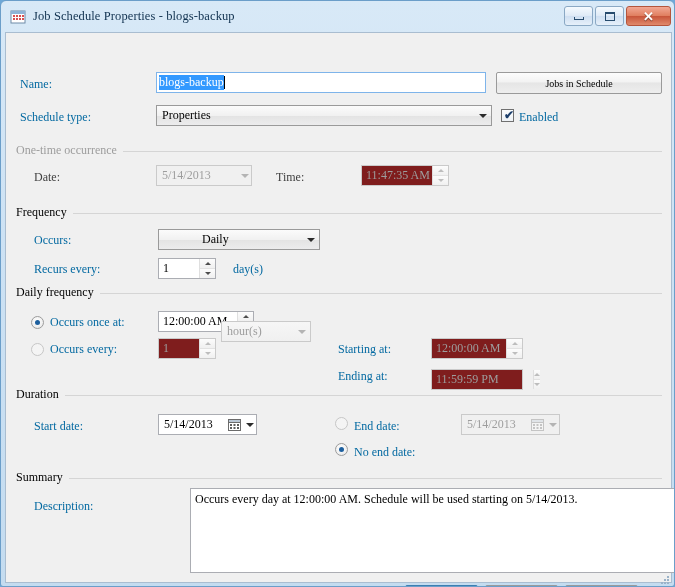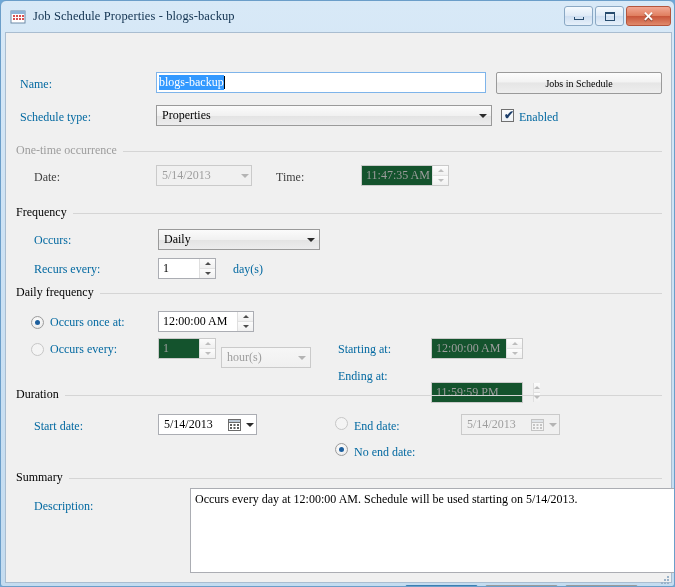--- a/index.html
+++ b/index.html
@@ -123,21 +123,21 @@
   .spin .stext { flex: 1; font-size: 12px; color: #000; display:flex; align-items:center; padding-left: 4px; white-space: nowrap; }
   .spin .sbtns {
     width: 16px; display: flex; flex-direction: column;
     border-left: 1px solid #dfdfdf;
   }
   .spin .sb {
     flex: 1; display: flex; align-items: center; justify-content: center;
     background: linear-gradient(180deg,#fcfcfc 0%,#f0f0f0 100%);
   }
   .spin .sb.bot { border-top: 1px solid #e2e2e2; }
-  .spin.dis { border-color: #cacaca; background: #14532d; }
+  .spin.dis { border-color: #cacaca; background: #7f1d1d; }
   .spin.dis .stext { color: #9d9d9d; }
   .sp-up { width:0;height:0;border-left:3px solid transparent;border-right:3px solid transparent;border-bottom:3px solid #4d4d4d; }
   .sp-dn { width:0;height:0;border-left:3px solid transparent;border-right:3px solid transparent;border-top:3px solid #4d4d4d; }
   .spin.dis .sp-up { border-bottom-color:#bdbdbd; }
   .spin.dis .sp-dn { border-top-color:#bdbdbd; }
 
   
   .datepick {
     position: absolute;
     border: 1px solid #abadb3;
@@ -311,21 +311,21 @@
             <span class="sp-dn"></span>
           </span>
       </span>
     </div>
 
     <div class="group" style="left:10px; top:172px; width:646px;">
       <div class="gline"></div>
       <div class="gtitle">Frequency</div>
     </div>
     <span class="lbl" style="left:28px; top:200px;">Occurs:</span>
-    <div class="combo" style="left:152px; top:196px; width:162px; height:21px;">
+    <div class="combo" style="left:152px; top:196px; width:162px; height:21px;padding-left:38px;">
       <span class="ctext">Daily</span>
       <span class="carrow">
           <span class="tri-down"></span>
         </span>
     </div>
     <span class="lbl" style="left:28px; top:229px;">Recurs every:</span>
     <div class="spin" style="left:152px; top:225px; width:58px; height:21px;">
       <span class="stext">1</span>
       <span class="sbtns">
         <span class="sb">
@@ -365,41 +365,41 @@
       <span class="stext">1</span>
       <span class="sbtns">
         <span class="sb">
             <span class="sp-up"></span>
           </span>
         <span class="sb bot">
             <span class="sp-dn"></span>
           </span>
       </span>
     </div>
-    <div class="combo dis" style="left:215px; top:314px; width:90px; height:21px;gap:26px;">
+    <div class="combo dis" style="left:215px; top:288px; width:90px; height:21px;gap:26px;">
       <span class="ctext">hour(s)</span>
       <span class="carrow">
           <span class="tri-down dis"></span>
         </span>
     </div>
 
     <span class="lbl" style="left:332px; top:309px;">Starting at:</span>
     <div class="spin dis" style="left:425px; top:305px; width:92px; height:21px;">
       <span class="stext">12:00:00 AM</span>
       <span class="sbtns">
         <span class="sb">
             <span class="sp-up"></span>
           </span>
         <span class="sb bot">
             <span class="sp-dn"></span>
           </span>
       </span>
     </div>
     <span class="lbl" style="left:332px; top:336px;">Ending at:</span>
-    <div class="spin dis" style="left:425px; top:349px; width:92px; height:21px;gap:34px;">
+    <div class="spin dis" style="left:425px; top:336px; width:92px; height:21px;gap:34px;">
       <span class="stext">11:59:59 PM</span>
       <span class="sbtns">
         <span class="sb">
             <span class="sp-up"></span>
           </span>
         <span class="sb bot">
             <span class="sp-dn"></span>
           </span>
       </span>
     </div>

